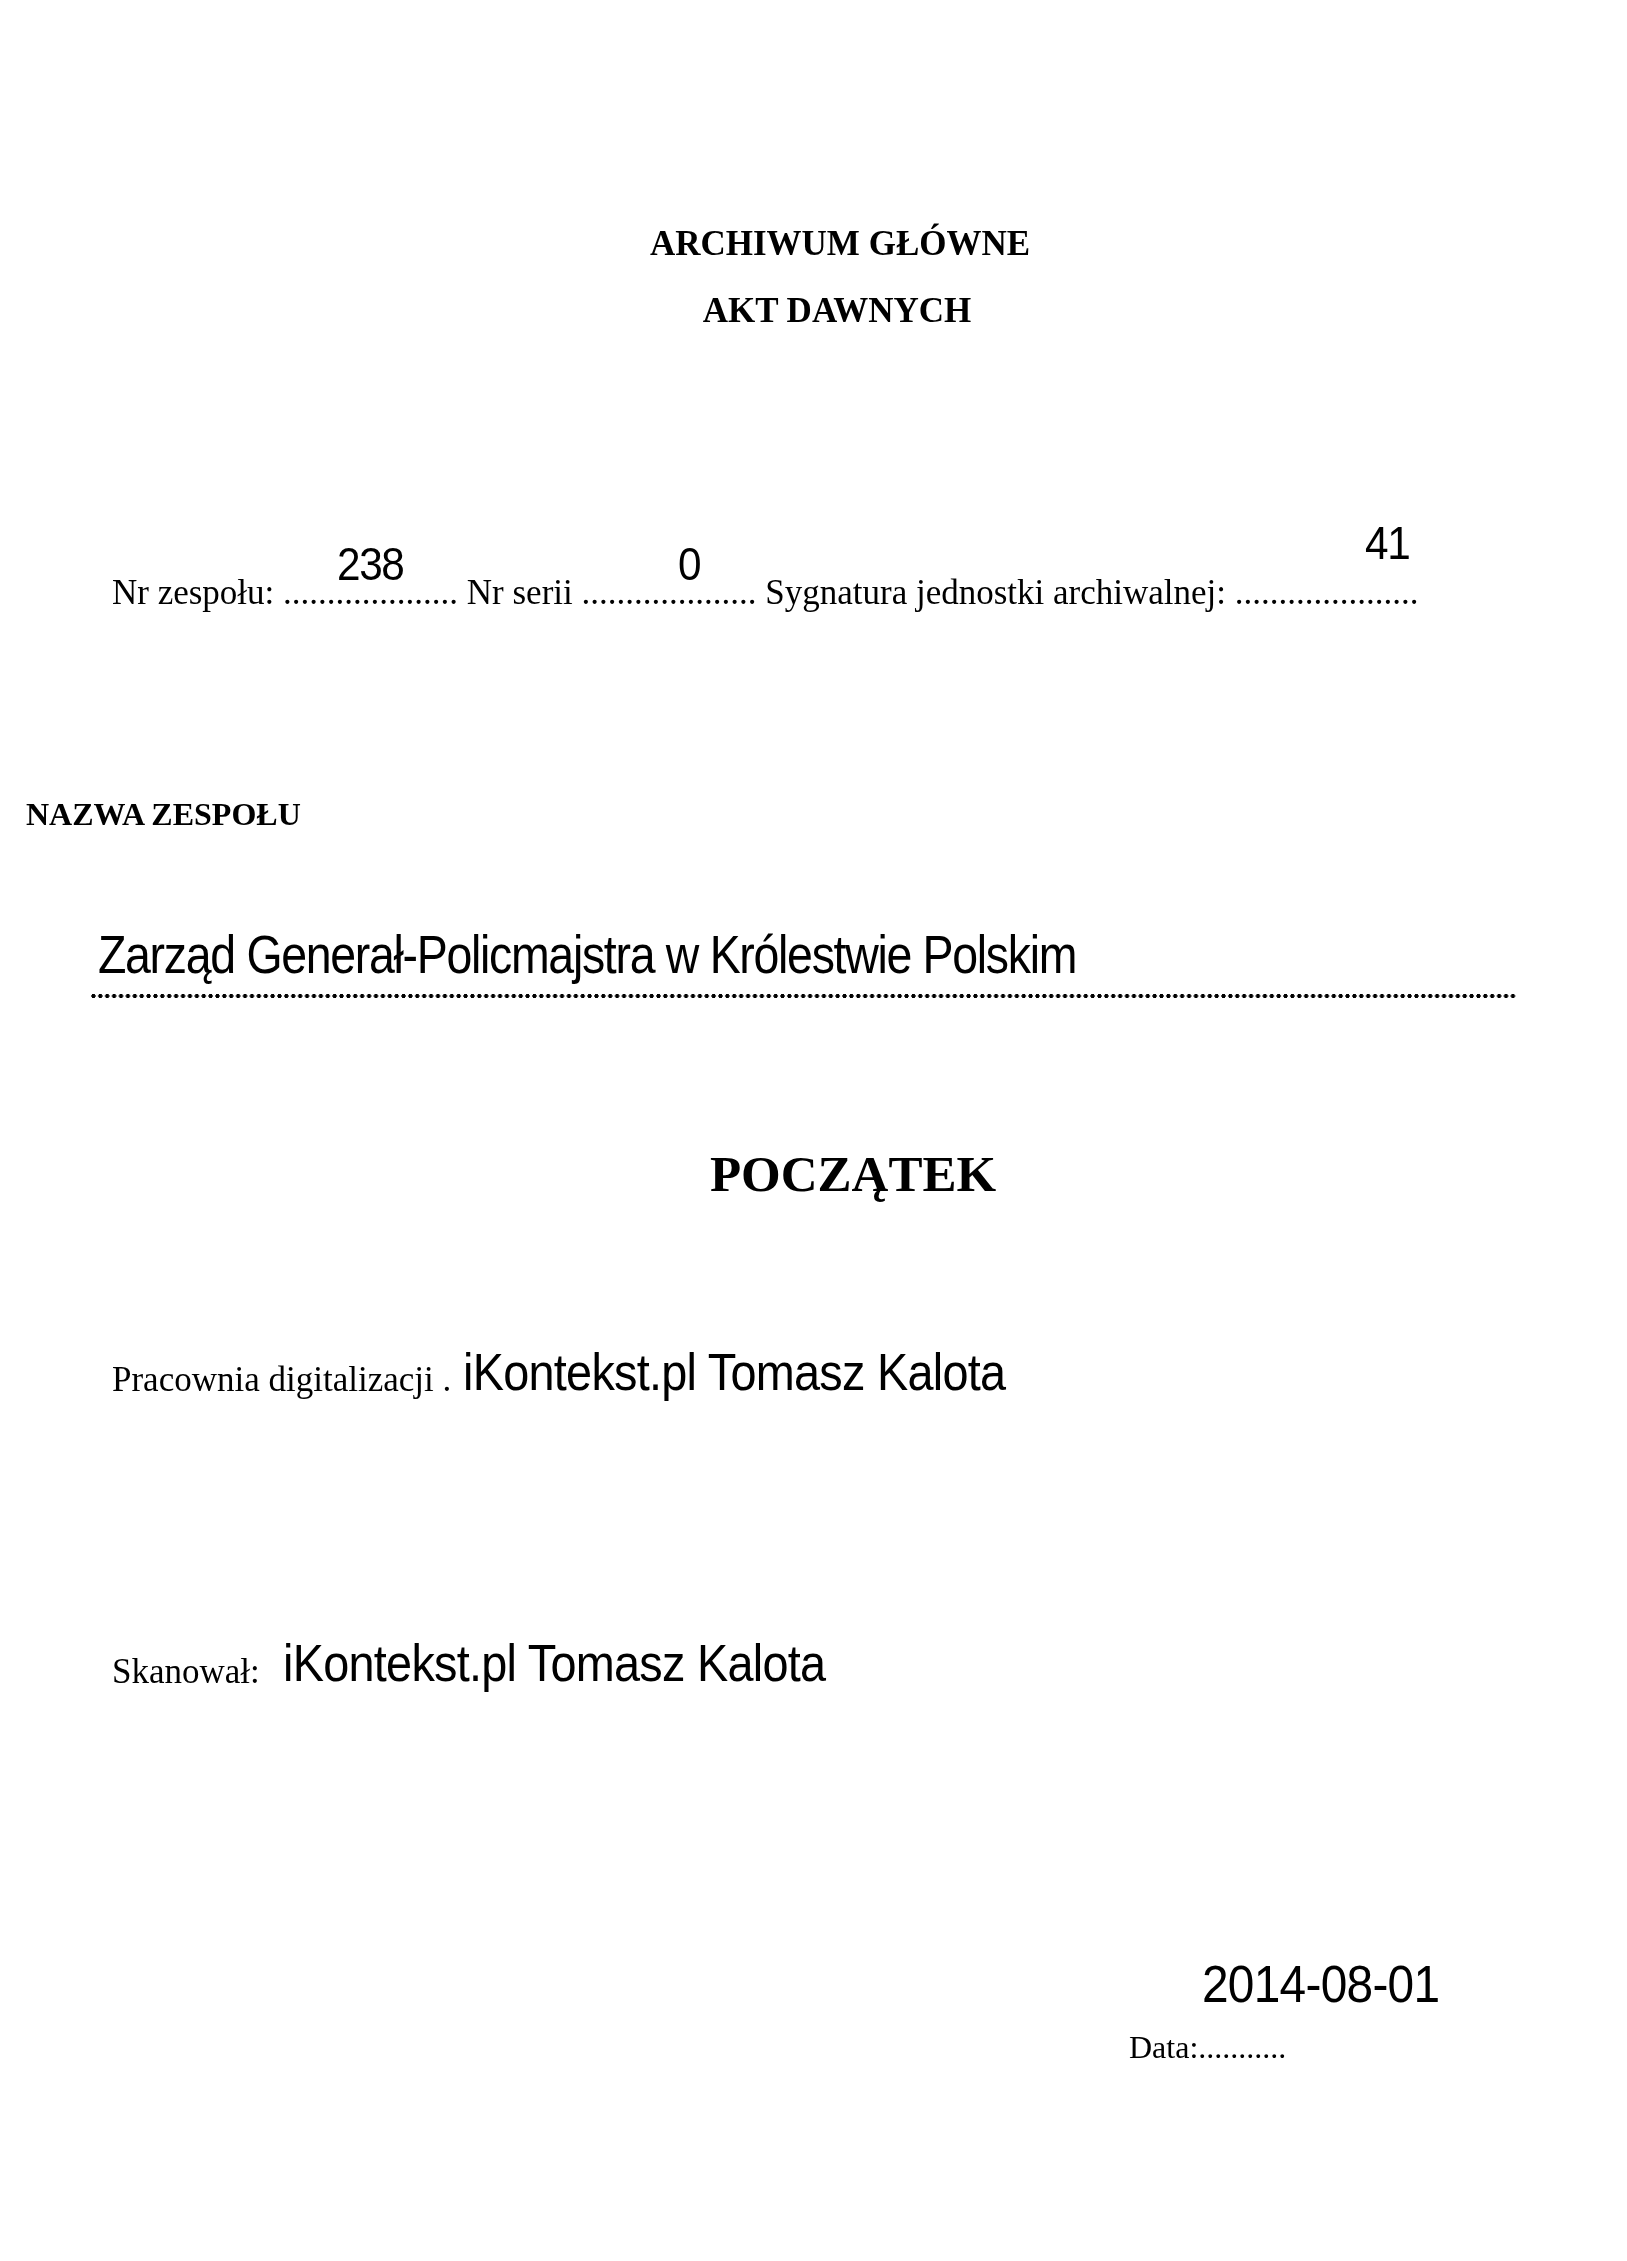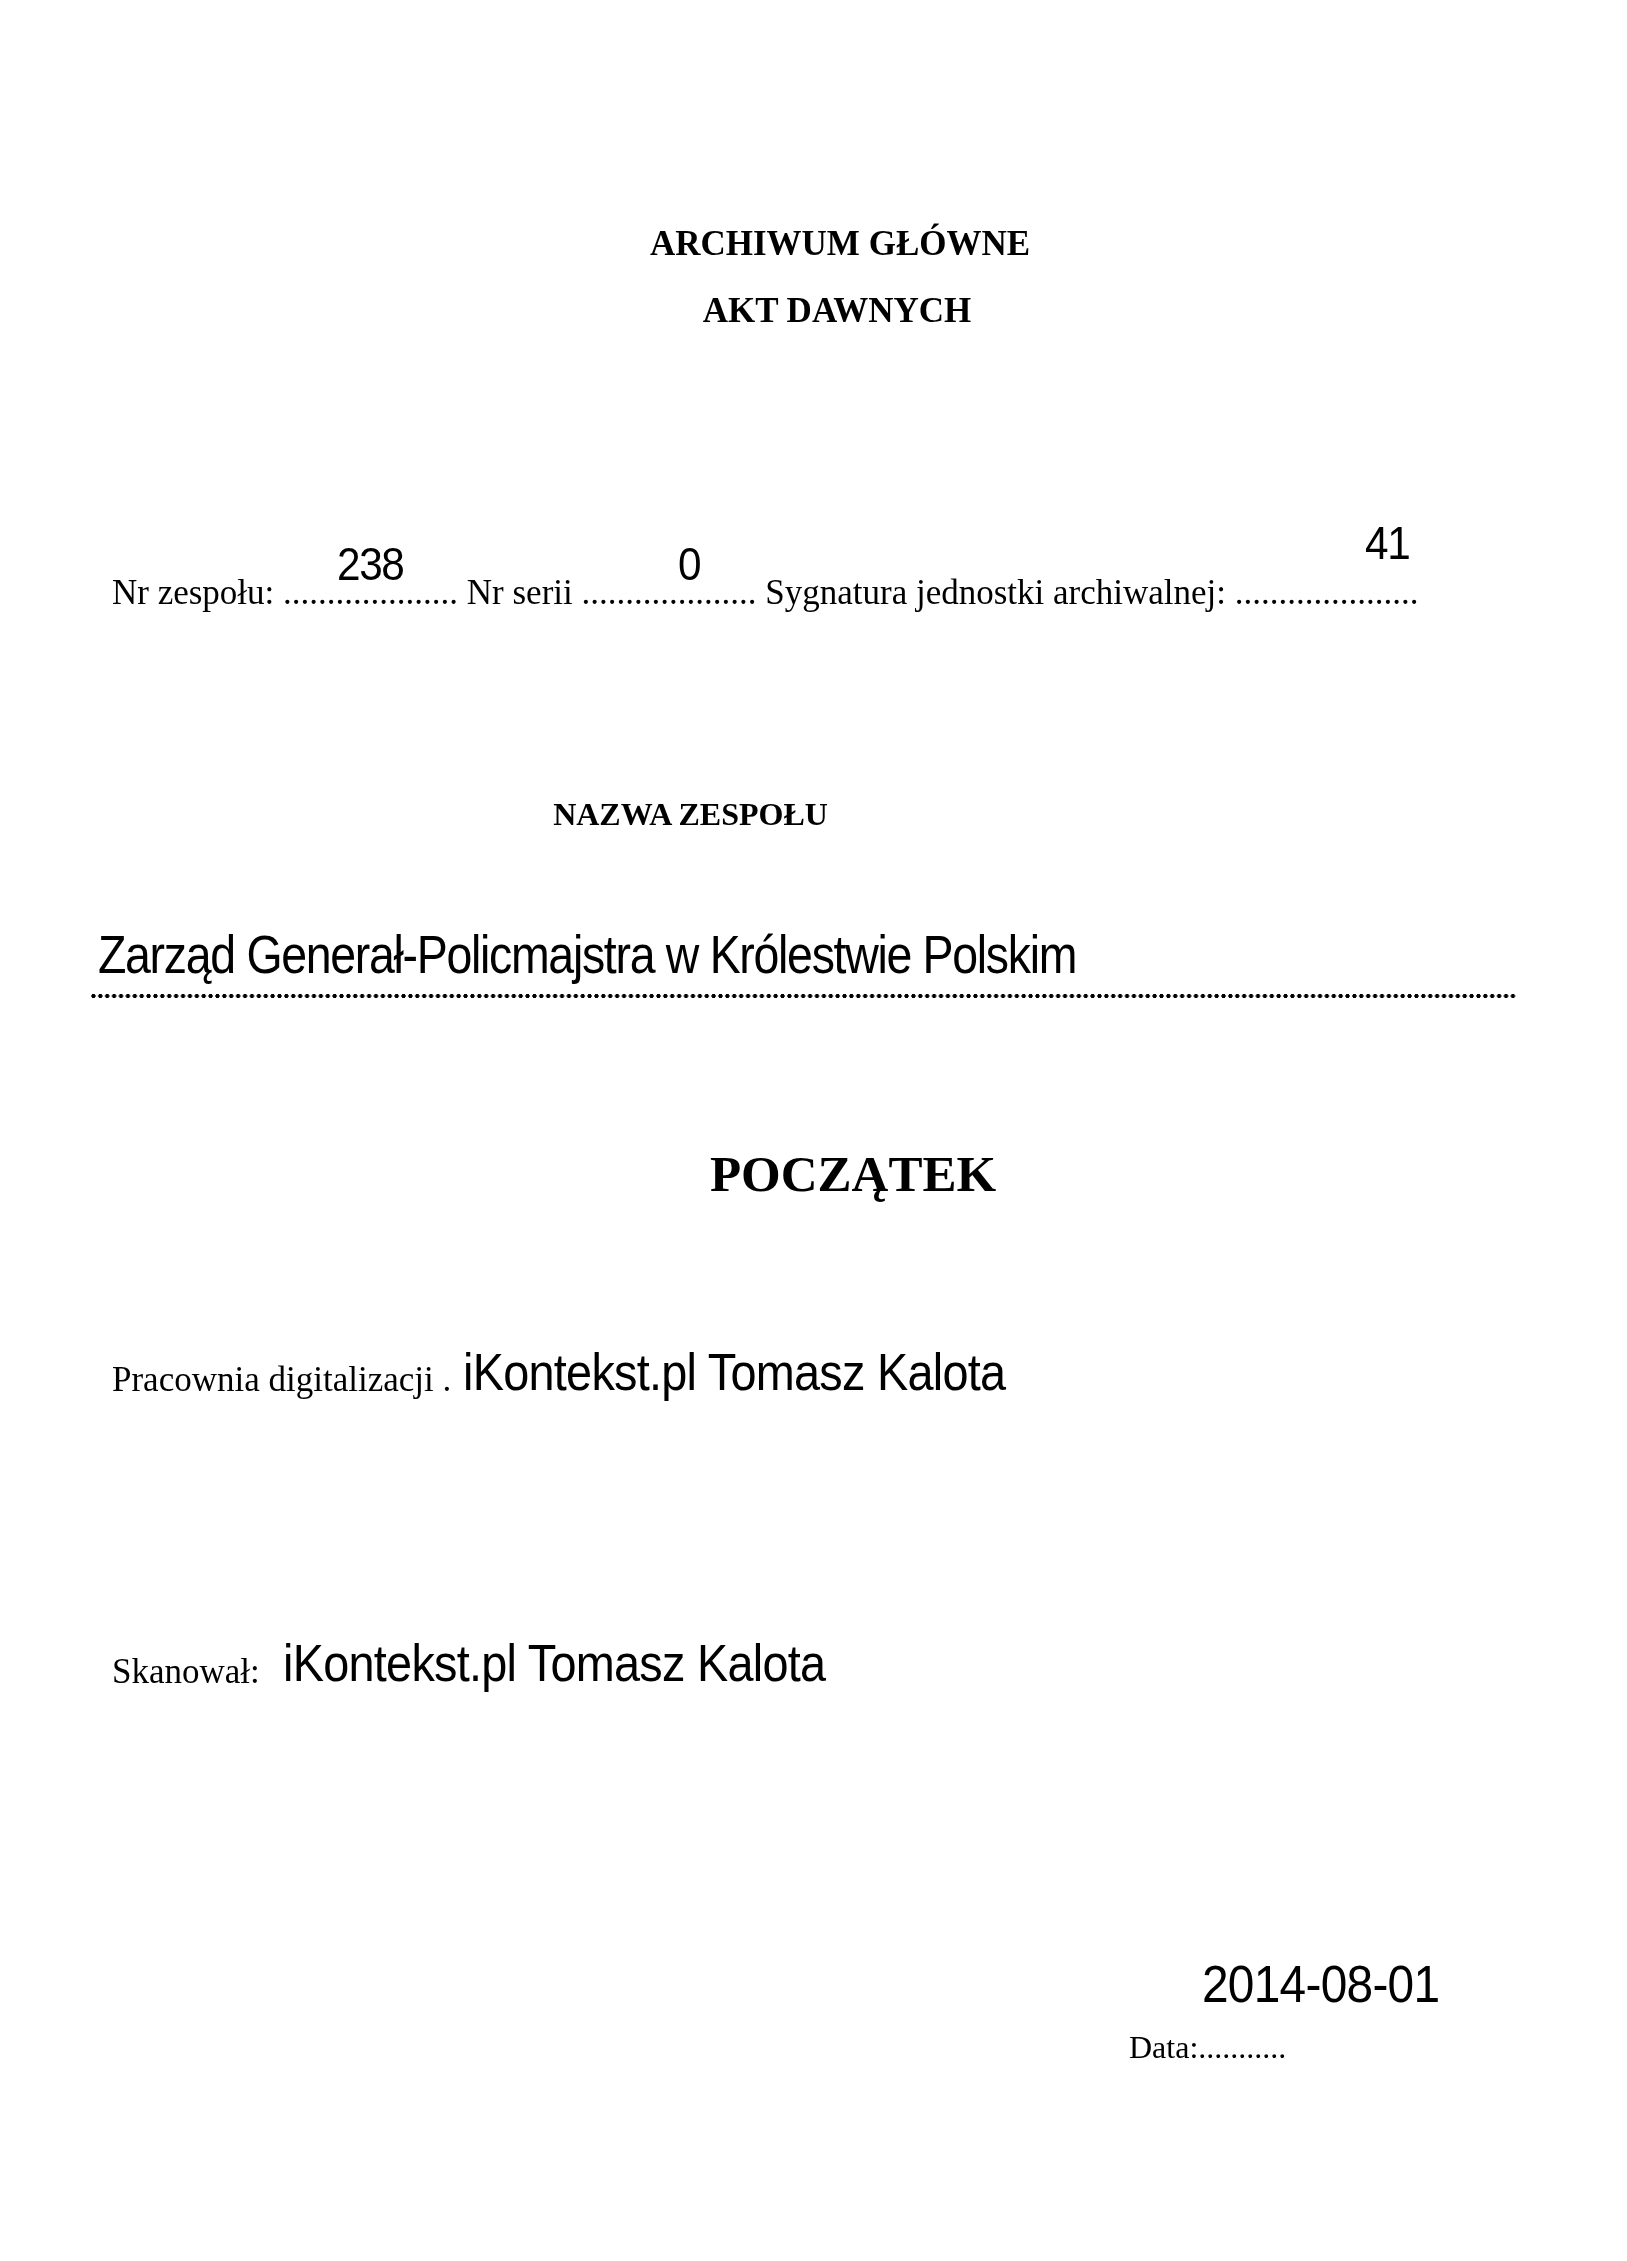--- a/index.html
+++ b/index.html
@@ -10,21 +10,21 @@
     .serif { font-family: "Liberation Serif", "DejaVu Serif", serif; margin-left: 26px; }
     .sans { font-family: "Liberation Sans", "DejaVu Sans", sans-serif; }
     .abs { position: absolute; white-space: nowrap; }
     .head1 { left: 0; width: 1628px; text-align: center; top: 224px; font-size: 35px; font-weight: bold; }
     .head2 { left: 0; width: 1622px; text-align: center; top: 291px; font-size: 35px; font-weight: bold; }
     .fieldrow { left: 86px; top: 573px; font-size: 35px; text-align: center; }
     .hw { font-family: "Liberation Sans", "DejaVu Sans", sans-serif; font-size: 47px; letter-spacing: -1.5px; transform: scaleX(0.9); transform-origin: left top; }
     .v238 { left: 337px; top: 536px; }
     .v0 { left: 678px; top: 536px; }
     .v41 { left: 1365px; top: 515px; }
-    .nazwa { left: 0; width: 1329px; text-align: center; top: 796px; font-size: 32px; font-weight: bold; }
+    .nazwa { left: 0; width: 1329px; text-align: left; top: 796px; font-size: 32px; font-weight: bold; }
     .zespol-name { left: 98px; top: 923px; font-size: 54px; letter-spacing: -1.5px; transform: scaleX(0.86); transform-origin: left top; }
     .dotline {
       left: 90px; top: 992px; width: 1426px; height: 7.7px;
       background-image: radial-gradient(circle, #000 1.9px, transparent 2.3px);
       background-size: 6.9px 7.7px; background-repeat: repeat-x;
     }
     .poczatek { left: 0; width: 1628px; text-align: center; top: 1145px; font-size: 51px; font-weight: bold; padding-left: 13px; }
     .pracownia-label { left: 86px; top: 1360px; font-size: 35px; text-align: center; }
     .pracownia-val { left: 463px; top: 1342px; font-size: 52px; letter-spacing: -0.8px; transform: scaleX(0.9); transform-origin: left top; }
     .skan-label { left: 86px; top: 1652px; font-size: 35px; }

